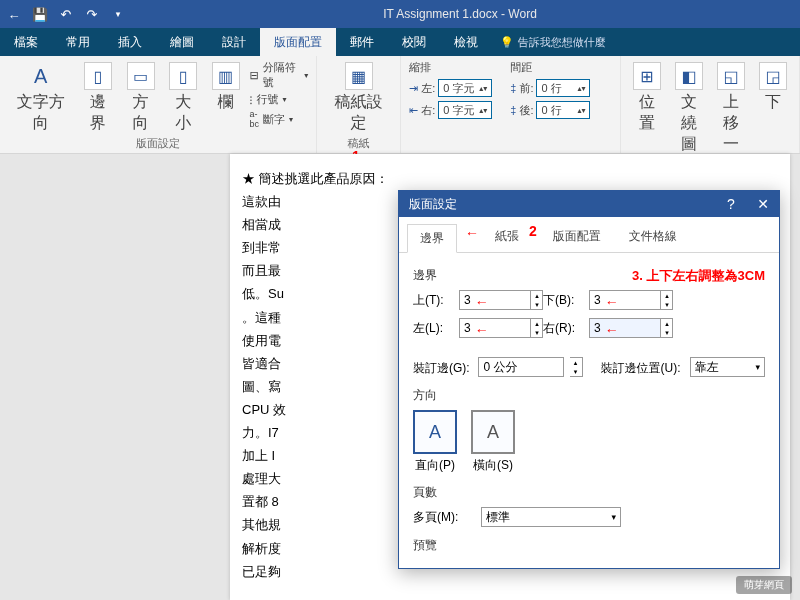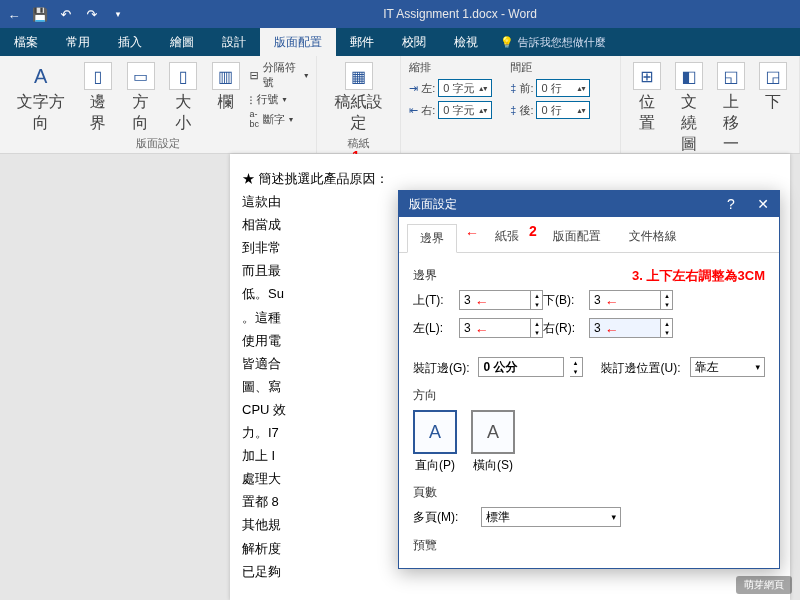--- a/index.html
+++ b/index.html
@@ -49,21 +49,21 @@
   .dlg-tab { padding: 5px 12px; cursor: pointer; font-size: 12px; color: #444; }
   .dlg-tab.active { border: 1px solid #d6d6d6; border-bottom: 1px solid #fff; background: #fff; position: relative; top: 1px; }
   .dlg-body { padding: 8px 14px; }
   .section-title { font-size: 12px; margin: 6px 0 6px 0; color: #333; }
   .margin-grid { display: grid; grid-template-columns: 46px 72px 12px 46px 72px 12px; row-gap: 8px; align-items: center; margin-bottom: 19px; }
   .mg-label { font-size: 12px; }
   .mg-input { border: 1px solid #999; height: 20px; display: flex; align-items: center; padding: 0 4px; font-size: 12px; }
   .mg-spin { display: flex; flex-direction: column; border: 1px solid #999; border-left: none; height: 20px; }
   .mg-spin div { width: 12px; height: 9px; font-size: 7px; display: flex; align-items: center; justify-content: center; cursor: pointer; }
   .gutter-row { display: flex; align-items: flex-end; gap: 6px; margin: 6px 0 10px 0; }
-  .gutter-row .mg-input { width: 86px; font-weight: bold; }
+  .gutter-row .mg-input { width: 86px; }
   .combo { border: 1px solid #999; height: 20px; width: 76px; display: flex; align-items: center; justify-content: space-between; padding: 0 4px; font-size: 12px; cursor: pointer; }
   .orient { display: flex; gap: 14px; margin: 6px 0 10px 0; }
   .orient-btn { display: flex; flex-direction: column; align-items: center; gap: 3px; cursor: pointer; }
   .orient-rect { width: 44px; height: 44px; border: 2px solid #2b579a; display: flex; align-items: center; justify-content: center; font-size: 18px; color: #2b579a; background: #fafcff; }
   .orient-rect.land { width: 44px; height: 44px; border-color: #888; color: #555; }
   .multi-row { display: flex; align-items: center; gap: 12px; margin-bottom: 10px; }
   .multi-row .combo { width: 140px; }
   .r-arrow { display:inline-block; color:red; font-weight:bold; font-size:14px; margin-left:4px; }
   .watermark { position:absolute; right:8px; bottom:6px; font-size:10px; color:#fff; background:rgba(0,0,0,.35); padding:2px 8px; border-radius:3px; }
 </style>

